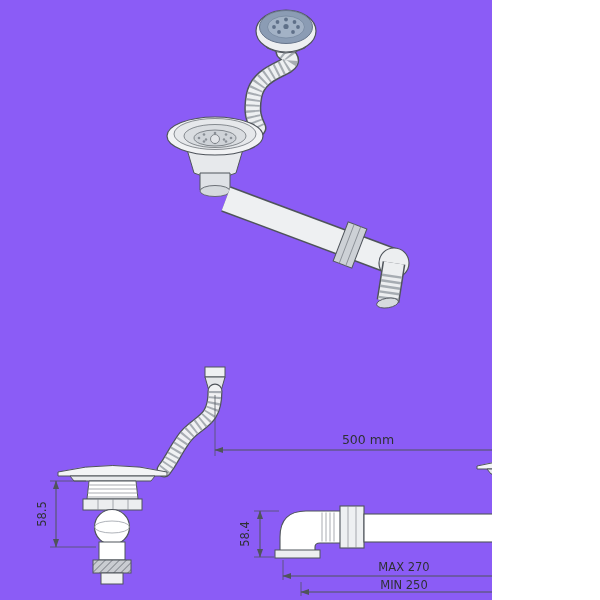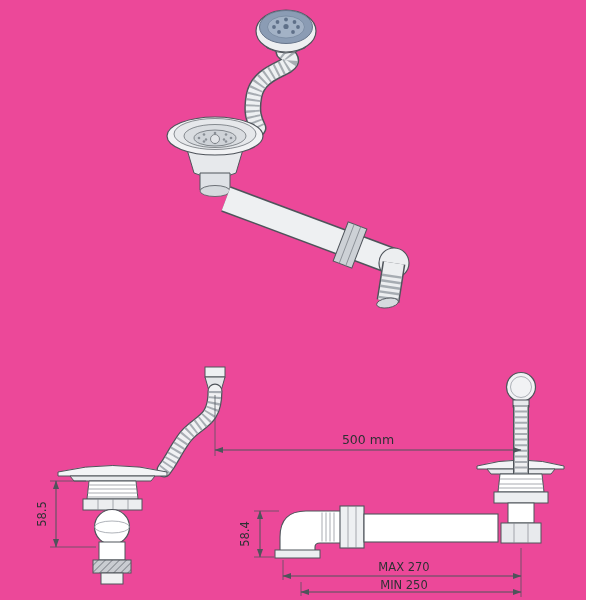--- a/index.html
+++ b/index.html
@@ -1,19 +1,19 @@
 <!DOCTYPE html>
 <html><head>
 <meta charset="utf-8">
 <style>
   html,body{margin:0;padding:0;background:#ffffff;}
   .canvas{
     position:relative;
-    width:586px;height:600px;
-    background:#ec4899;
+    width:492px;height:600px;
+    background:#8b5cf6;
     overflow:hidden;
     font-family:"DejaVu Sans", sans-serif;
   }
   svg{display:block;}
   .thin{stroke:#84888f;stroke-width:0.7;fill:none;}
   .dim{stroke:#4f545b;stroke-width:1;fill:none;}
   .ext{stroke:#4f545b;stroke-width:0.75;fill:none;}
   .dim-text{
     font-family:"DejaVu Sans", sans-serif;
     font-size:11.5px;

